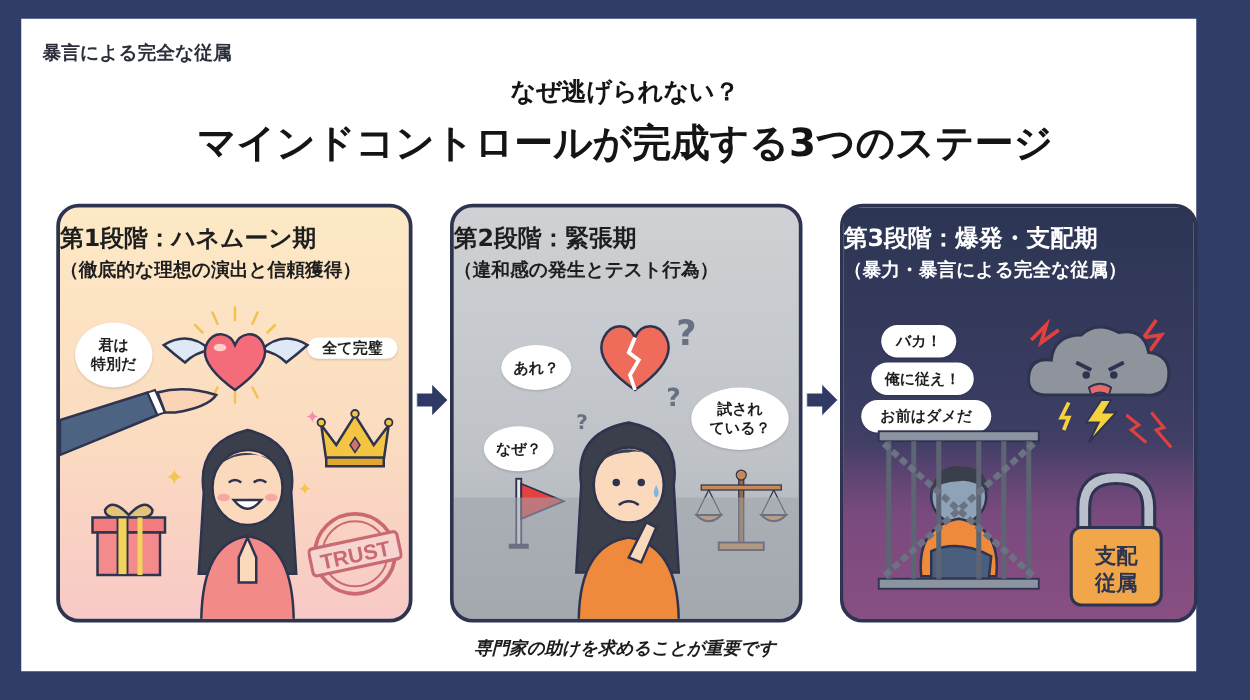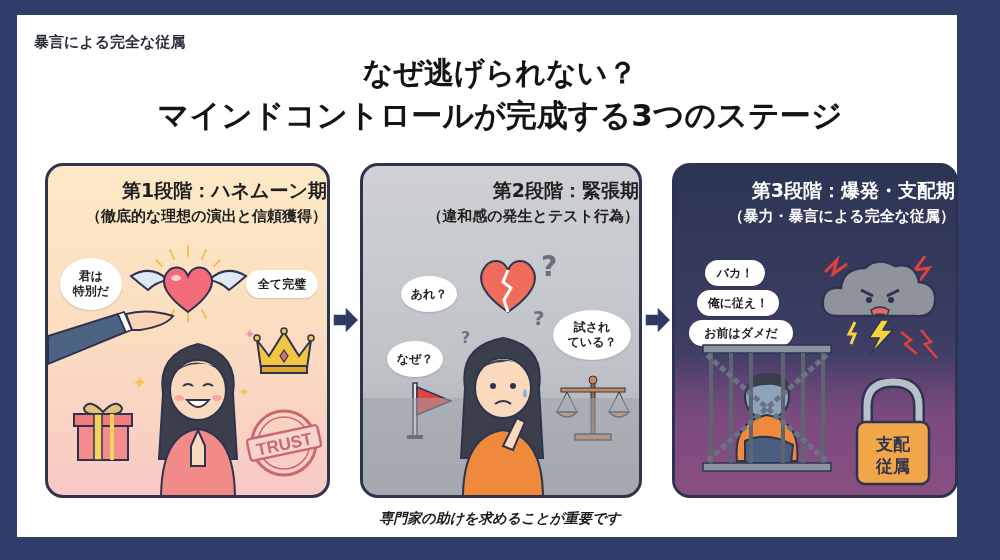--- a/index.html
+++ b/index.html
@@ -1,27 +1,27 @@
 <!DOCTYPE html>
 <html><head>
 <meta charset="utf-8">
 <style>
   * { box-sizing: border-box; margin: 0; padding: 0; }
   html, body { width: 1000px; height: 560px; overflow: hidden; }
   body { background: #2f3d68; font-family: "DejaVu Sans", "Liberation Sans", sans-serif; position: relative; }
   .canvas { position: absolute; left: 17px; top: 15px; width: 940px; height: 522px; background: #ffffff; }
   .brand { position: absolute; left: 34px; top: 33px; font-size: 15px; font-weight: 600; color: #2b2f3c; }
   .title { position: absolute; left: 0; top: 52px; width: 1000px; text-align: center; font-weight: 800; color: #141414; line-height: 42px; }
-  .title .l1 { font-size: 30px; display: block; }
+  .title .l1 { font-size: 20px; display: block; }
   .title .l2 { font-size: 31px; display: block; }
   .panel { position: absolute; top: 163px; height: 335px; border: 3px solid #2e3450; border-radius: 18px; overflow: hidden; }
   .p1 { left: 45px; width: 285px; background: linear-gradient(180deg, #fde9c6 0%, #fbdcc0 55%, #f8c9c6 100%); }
   .p2 { left: 360px; width: 282px; background: linear-gradient(180deg, #cfd1d4 0%, #bfc3c8 60%, #a9aeb4 100%); }
   .p3 { left: 672px; width: 286px; background: linear-gradient(180deg, #2c3553 0%, #3b3d63 50%, #6a4778 100%); padding-left: 36px; }
-  .ph { position: absolute; left: 0; right: 0; text-align: right; font-weight: 800; }
+  .ph { position: absolute; left: 0; right: 0; text-align: left; font-weight: 800; }
   .ph.h { top: 12px; font-size: 19px; }
   .ph.s { top: 41px; font-size: 15px; font-weight: 700; }
   .p1 .ph, .p2 .ph { color: #1e1e1e; }
   .p3 .ph { color: #ffffff; }
   .bubble { position: absolute; background: #ffffff; border-radius: 50%; color: #1e1e1e; font-weight: 700; font-size: 12px; text-align: center; display: flex; align-items: center; justify-content: center; line-height: 15px; box-shadow: 0 1px 2px rgba(0,0,0,0.15); }
   .arrow { position: absolute; top: 305px; width: 28px; height: 30px; }
   .footer { position: absolute; left: 0; width: 1000px; top: 510px; text-align: center; font-size: 14px; font-weight: 600; color: #1c1c1c; font-style: italic; }
   .deco { position: absolute; }
   svg { display: block; }
 </style>
@@ -36,21 +36,21 @@
   <span class="l1">なぜ逃げられない？</span>
   <span class="l2">マインドコントロールが完成する3つのステージ</span>
 </div>
 
 <div class="panel p1">
   <div class="ph h">第1段階：ハネムーン期</div>
   <div class="ph s">（徹底的な理想の演出と信頼獲得）</div>
 
   <div class="bubble" style="left:12px;top:92px;width:62px;height:52px;white-space:pre-line;">君は
 特別だ</div>
-  <div class="bubble" style="left:198px;top:104px;width:72px;height:28px;border-radius:18px;">全て完璧</div>
+  <div class="bubble" style="left:198px;top:104px;width:72px;height:17px;border-radius:18px;">全て完璧</div>
 
   <div class="deco" style="left:78px;top:78px;">
     <svg width="125" height="80" viewBox="0 0 125 80">
       <g stroke="#f2c14e" stroke-width="2" stroke-linecap="round">
         <line x1="62" y1="2" x2="62" y2="12"></line>
           <line x1="44" y1="6" x2="48" y2="15"></line>
           <line x1="80" y1="6" x2="76" y2="15"></line>
         <line x1="30" y1="16" x2="36" y2="22"></line>
           <line x1="94" y1="16" x2="88" y2="22"></line>
         <line x1="48" y1="66" x2="44" y2="74"></line>

